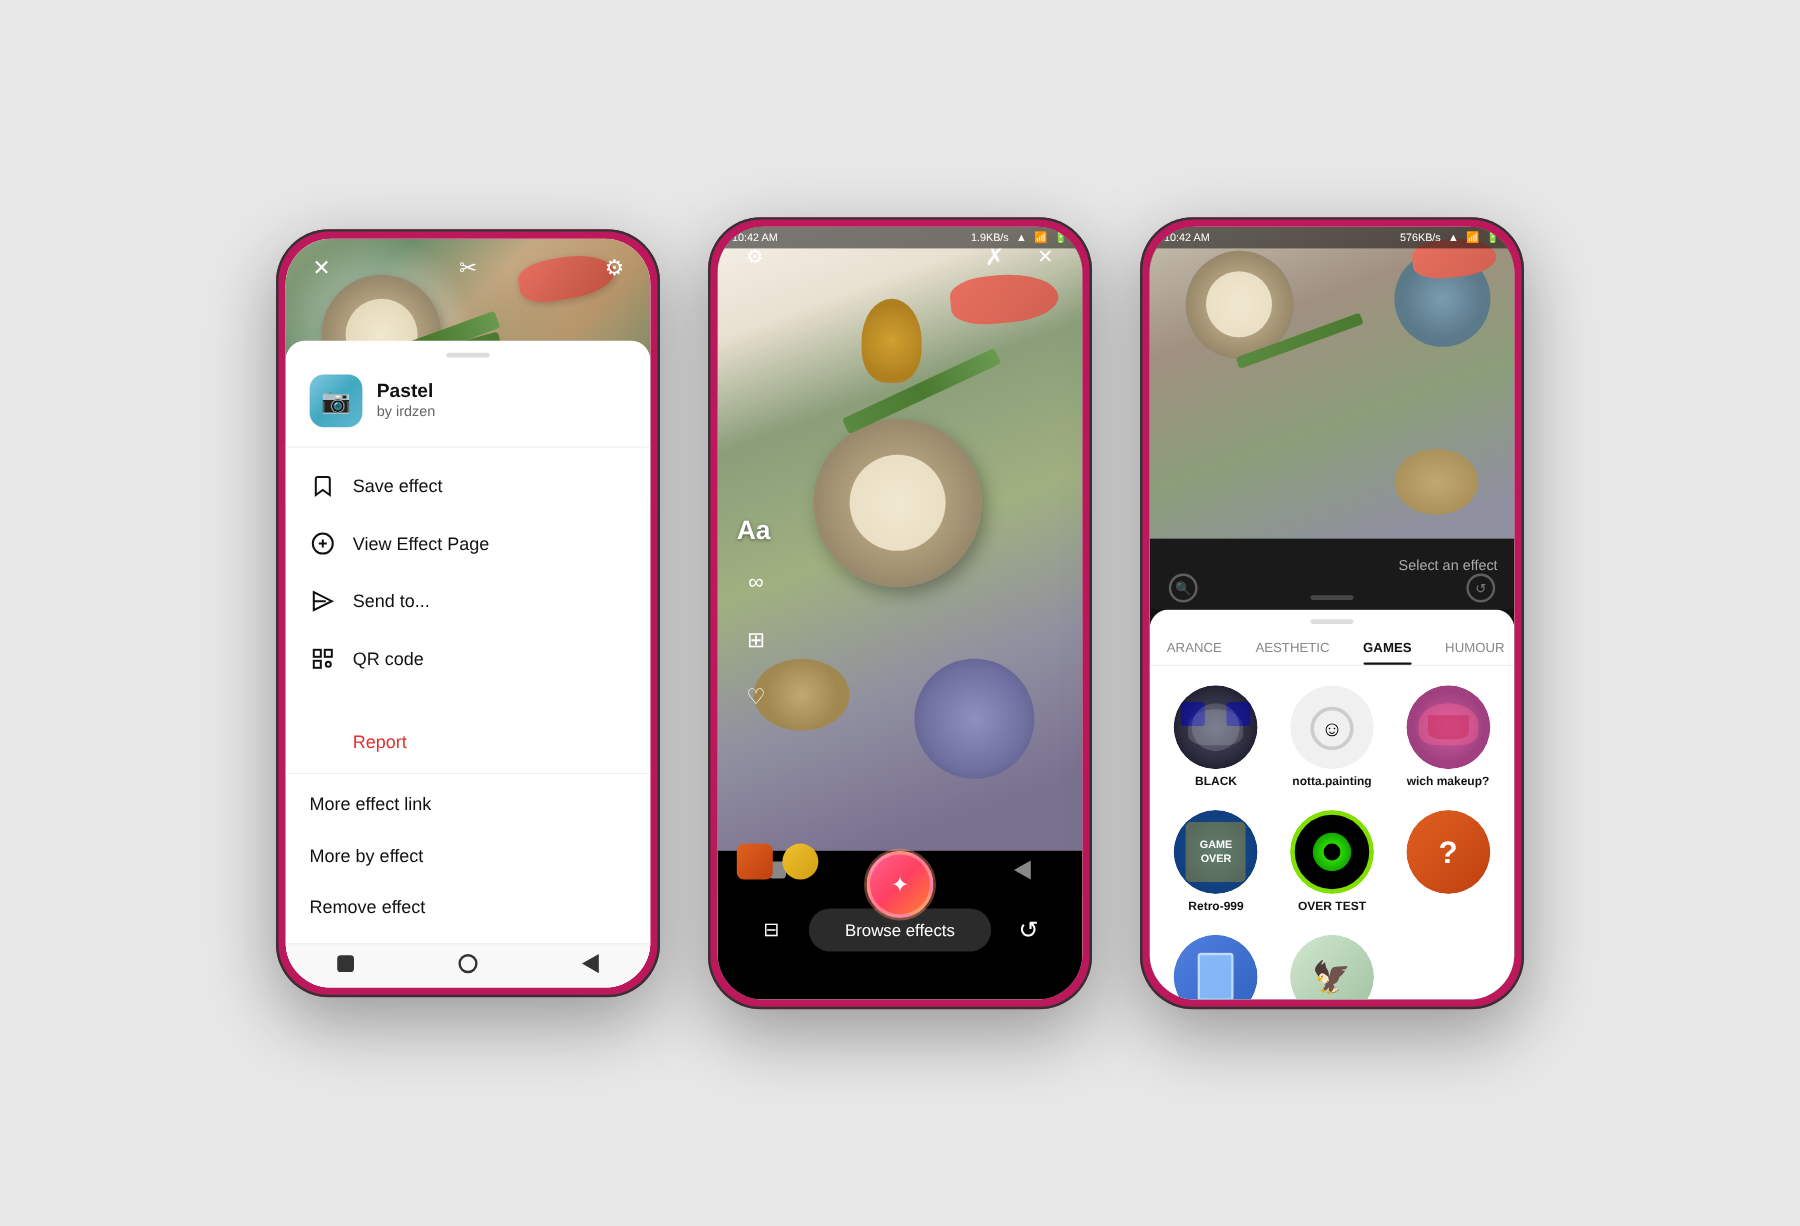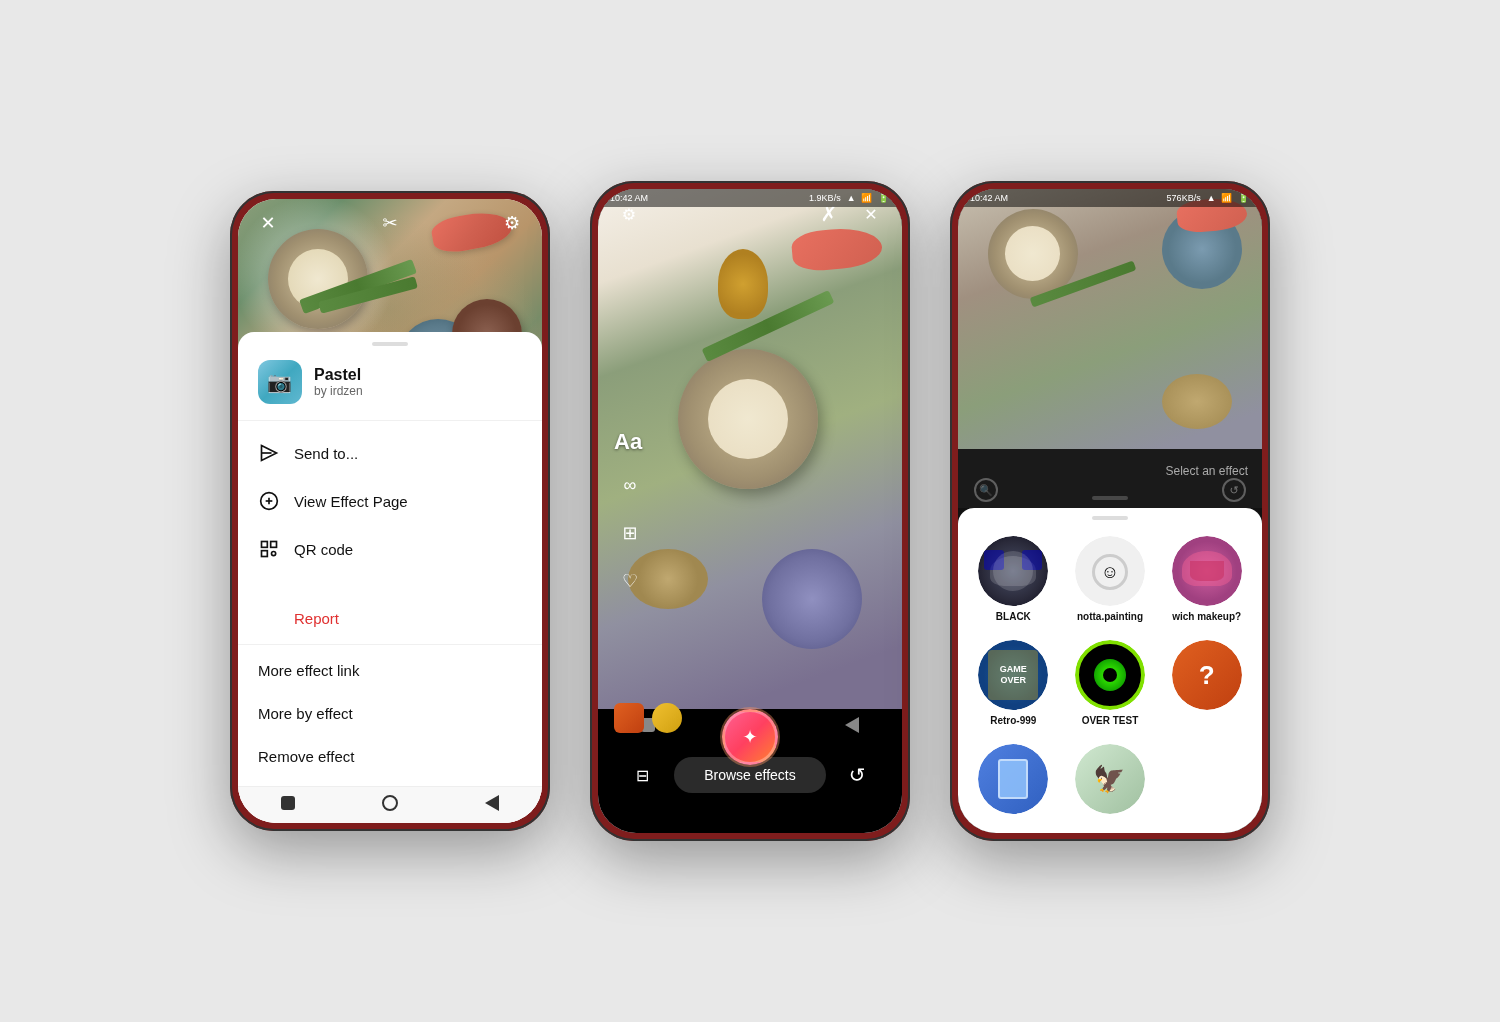--- a/index.html
+++ b/index.html
@@ -14,21 +14,21 @@
     }
     .phones-container {
       display: flex;
       gap: 40px;
       align-items: center;
       padding: 40px;
     }
 
     
     .phone {
-      background: #7f1d1d;
+      background: #be185d;
       border-radius: 44px;
       position: relative;
       overflow: hidden;
       box-shadow: 0 20px 60px rgba(0,0,0,0.35), inset 0 0 0 2px #333;
     }
     .phone-inner {
       background: #fff;
       border-radius: 38px;
       overflow: hidden;
       position: relative;
@@ -598,35 +598,43 @@
           <div>
             <div class="effect-name">Pastel</div>
             <div class="effect-by">by irdzen</div>
           </div>
         </div>
 
         <div class="menu-list">
           <div class="menu-item">
             <div class="menu-icon">
               <svg viewBox="0 0 24 24" fill="none" stroke="#111" stroke-width="2">
-                <polygon points="3,3 21,12 3,21 3,3"></polygon>
-                <line x1="3" y1="12" x2="15" y2="12"></line>
+                <path d="M19 21l-7-5-7 5V5a2 2 0 012-2h10a2 2 0 012 2z"></path>
               </svg>
             </div>
-            <span class="menu-label">Send to...</span>
+            <span class="menu-label">Save effect</span>
           </div>
           <div class="menu-item">
             <div class="menu-icon">
               <svg viewBox="0 0 24 24" fill="none" stroke="#111" stroke-width="2">
                 <circle cx="12" cy="12" r="10"></circle>
                 <line x1="12" y1="8" x2="12" y2="16"></line>
                 <line x1="8" y1="12" x2="16" y2="12"></line>
               </svg>
             </div>
             <span class="menu-label">View Effect Page</span>
+          </div>
+          <div class="menu-item">
+            <div class="menu-icon">
+              <svg viewBox="0 0 24 24" fill="none" stroke="#111" stroke-width="2">
+                <polygon points="3,3 21,12 3,21 3,3"></polygon>
+                <line x1="3" y1="12" x2="15" y2="12"></line>
+              </svg>
+            </div>
+            <span class="menu-label">Send to...</span>
           </div>
           <div class="menu-item">
             <div class="menu-icon">
               <svg viewBox="0 0 24 24" fill="none" stroke="#111" stroke-width="2">
                 <rect x="3" y="3" width="7" height="7"></rect>
                   <rect x="14" y="3" width="7" height="7"></rect>
                 <rect x="3" y="14" width="7" height="7"></rect>
                 <circle cx="17.5" cy="17.5" r="2.5"></circle>
                 <line x1="5" y1="5" x2="5" y2="5" stroke-width="3"></line>
                 <line x1="16" y1="5" x2="16" y2="5" stroke-width="3"></line>
@@ -749,20 +757,27 @@
         <div class="phone-3-select" style="position:relative;padding-bottom:30px;">
           <div style="position:absolute;bottom:8px;left:50%;transform:translateX(-50%);width:36px;height:4px;background:rgba(255,255,255,0.2);border-radius:2px;"></div>
           <span style="color:#aaa;font-size:12px;">Select an effect</span>
           
           <div style="position:absolute;bottom:6px;left:16px;width:24px;height:24px;border:2px solid rgba(255,255,255,0.3);border-radius:50%;display:flex;align-items:center;justify-content:center;color:rgba(255,255,255,0.4);font-size:11px;">🔍</div>
           <div style="position:absolute;bottom:6px;right:16px;width:24px;height:24px;border:2px solid rgba(255,255,255,0.3);border-radius:50%;display:flex;align-items:center;justify-content:center;color:rgba(255,255,255,0.4);font-size:11px;">↺</div>
         </div>
 
         <div class="effects-panel">
           <div class="effects-handle"></div>
+          <div class="effects-tabs">
+            <div class="effects-tab">ARANCE</div>
+            <div class="effects-tab">AESTHETIC</div>
+            <div class="effects-tab active">GAMES</div>
+            <div class="effects-tab">HUMOUR</div>
+
+          </div>
           <div class="effects-grid">
 
             <div class="effect-cell">
               <div class="effect-thumb">
                 <div class="effect-thumb-inner thumb-black" style="position:relative;">
 
                   <div style="position:absolute;top:20px;left:12px;width:46px;height:30px;background:rgba(255,255,255,0.15);border-radius:50% 50% 30% 30%;"></div>
                   <div style="position:absolute;top:14px;left:6px;width:20px;height:20px;background:rgba(0,0,200,0.5);border-radius:3px;"></div>
                   <div style="position:absolute;top:14px;right:6px;width:20px;height:20px;background:rgba(0,0,200,0.5);border-radius:3px;"></div>
                 </div>

